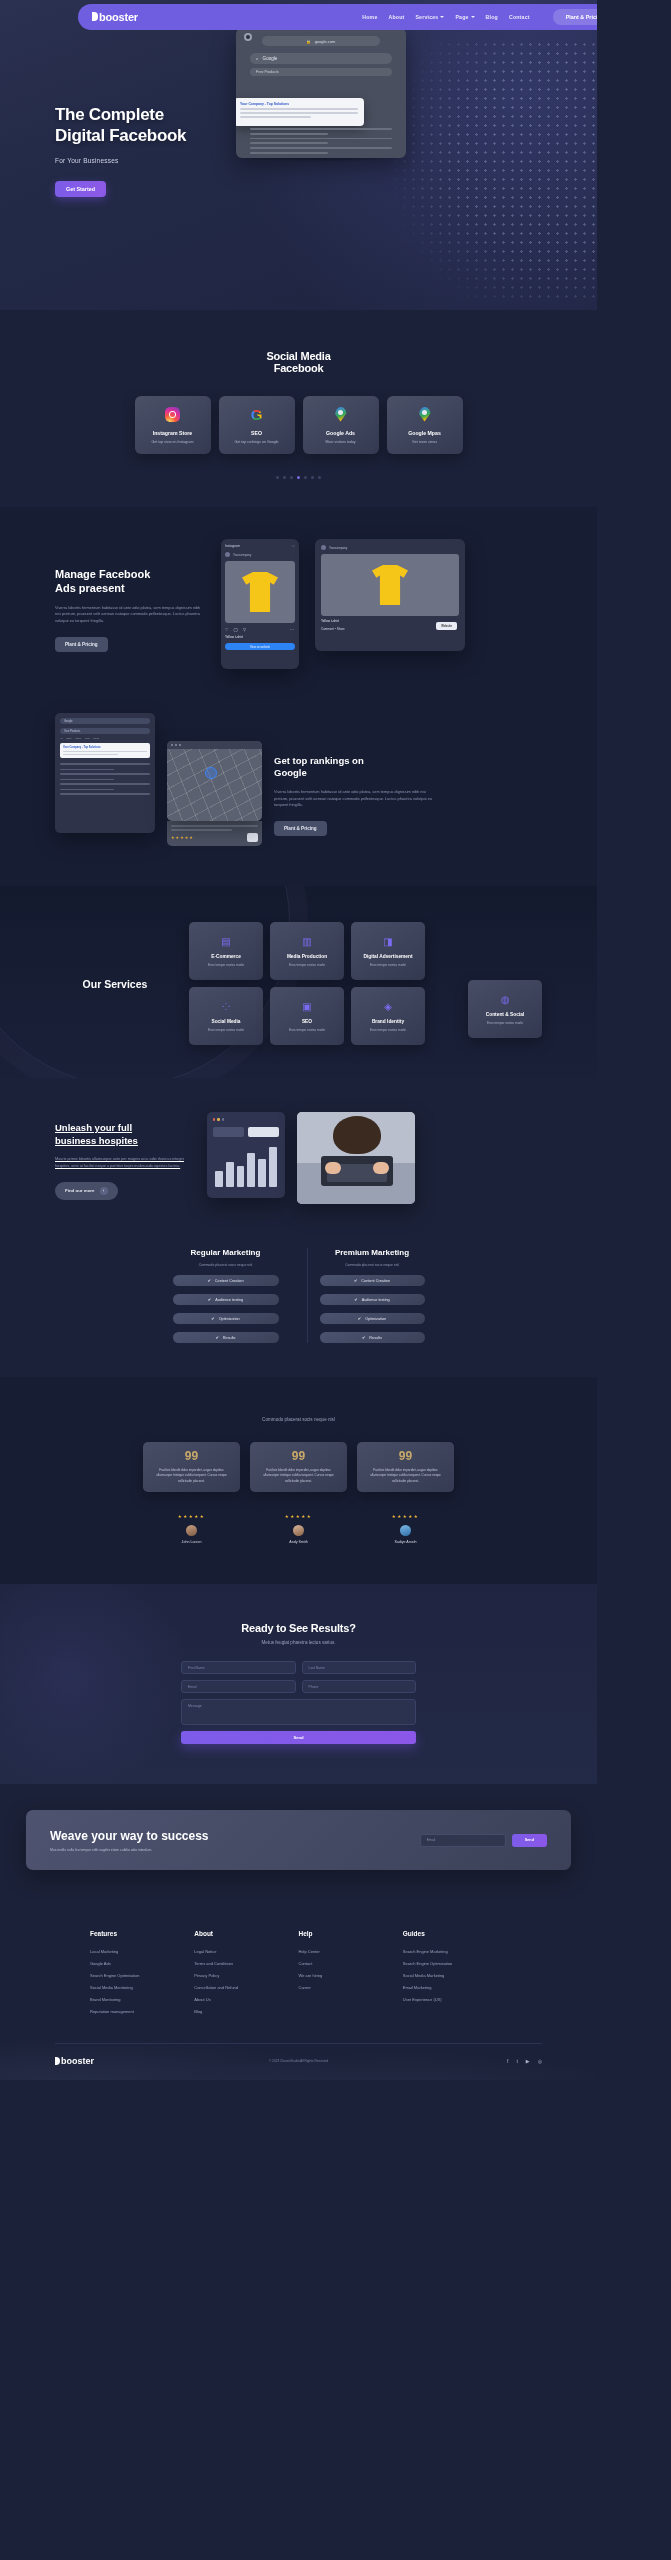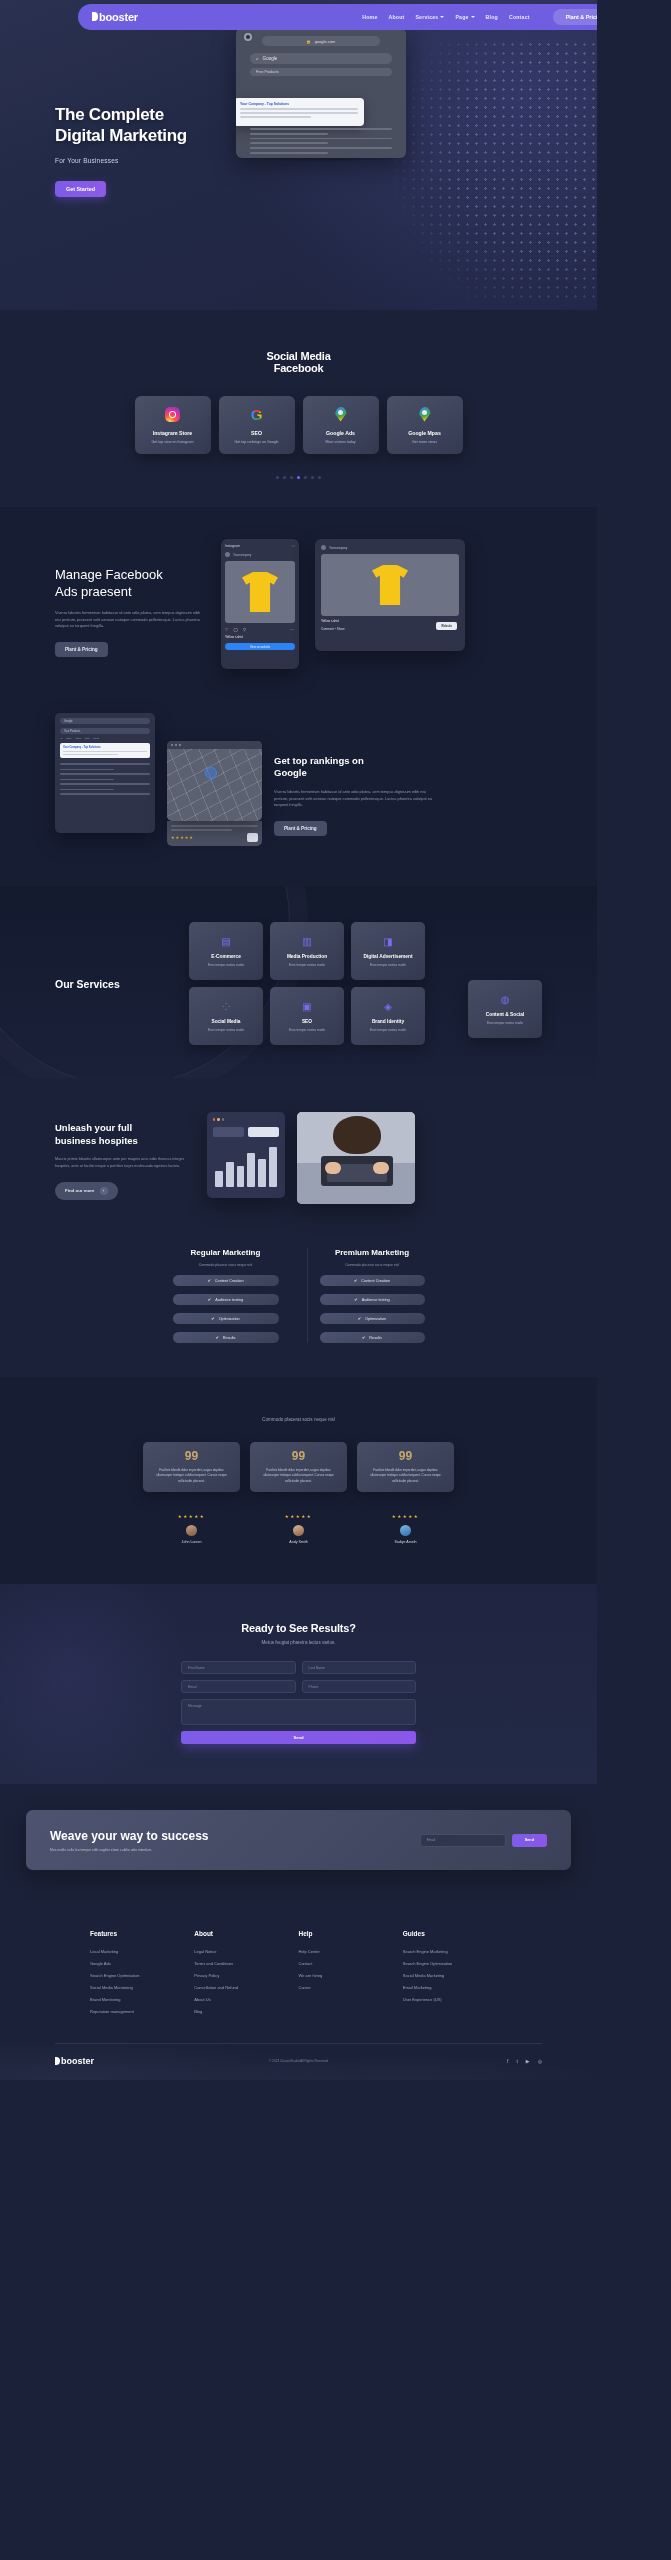--- a/index.html
+++ b/index.html
@@ -112,21 +112,21 @@
     clip-path:polygon(50% 100%,0 45%,8% 18%,30% 2%,70% 2%,92% 18%,100% 45%);}
   .pin:after{content:"";position:absolute;left:3.4px;top:3.4px;width:5px;height:5px;border-radius:50%;background:#e8eaf0;}
   .dots{ display:flex;gap:4px;justify-content:center;margin-top:22px;}
   .dots i{width:3px;height:3px;border-radius:50%;background:#3d4463;display:block;}
   .dots i.on{background:#7a6bea;}
 
   
   .fb{ background:#171d33; padding:32px 0 44px; position:relative;}
   .fb-wrap{ display:flex; padding:0 55px; gap:16px; align-items:flex-start;}
   .fb-copy{ width:150px; padding-top:28px;}
-  .fb-copy h2{ font-size:13px; line-height:1.3; font-weight:400;}
+  .fb-copy h2{ font-size:11px; line-height:1.3; font-weight:700;}
   .fb-copy p{ font-size:3.9px; line-height:1.75; color:#8e96b2; margin-top:9px;}
   .btn-ghost{ display:inline-block;margin-top:12px;background:#474e68;border-radius:4px;
     padding:5px 10px;font-size:4.6px;font-weight:700;color:#e6e8f2;}
   .phone{ width:78px;height:130px;border-radius:6px;background:#2e3349;
     box-shadow:0 8px 20px rgba(0,0,0,.35);padding:5px 4px;}
   .phone .hd{display:flex;align-items:center;justify-content:space-between;font-size:3.4px;color:#cdd2e2;}
   .phone .hd2{display:flex;align-items:center;gap:3px;font-size:3px;color:#aab0c6;margin-top:4px;}
   .avatarsm{width:5px;height:5px;border-radius:50%;background:#6d7391;}
   .tshirt-box{margin-top:4px;height:62px;border-radius:3px;background:#6d7284;
     display:flex;align-items:center;justify-content:center;}
@@ -177,31 +177,31 @@
   .gr-copy{ width:160px;padding-top:42px;}
   .gr-copy h2{font-size:9.5px;line-height:1.3;font-weight:700;}
   .gr-copy p{font-size:3.9px;line-height:1.75;color:#8e96b2;margin-top:9px;}
 
   
   .srv{ background:linear-gradient(180deg,#141a2e,#1a2038); padding:36px 0 40px; position:relative;overflow:hidden;}
   .srv-arc{position:absolute;left:-40px;top:-130px;width:330px;height:330px;border-radius:50%;
     border:1px solid rgba(150,160,210,.12);
     box-shadow:0 0 0 18px rgba(150,160,210,.04);}
   .srv-wrap{display:flex;padding:0 55px;gap:14px;align-items:center;position:relative;}
-  .srv-wrap h2{font-size:10.5px;font-weight:700;width:120px;}
+  .srv-wrap h2{font-size:10.5px;font-weight:700;width:120px;text-align:center;}
   .srv-grid{display:grid;grid-template-columns:repeat(3,74px);gap:7px;}
   .scard{height:58px;border-radius:5px;background:linear-gradient(150deg,#474d64,#333950);
     display:flex;flex-direction:column;align-items:center;justify-content:center;
     box-shadow:0 5px 14px rgba(0,0,0,.28);}
   .scard .ttl{font-size:4.8px;font-weight:700;margin-top:7px;}
   .scard .dsc{font-size:3.2px;color:#a7adc4;margin-top:4px;}
   .si{width:12px;height:12px;color:#7b6bf0;display:flex;align-items:center;justify-content:center;font-size:10px;}
 
   
-  .pot{ background:#1b2138; padding:34px 0 30px;}
+  .pot{ background:#1b2138; padding:34px 0 30px;text-decoration:underline;}
   .pot-wrap{display:flex;padding:0 55px;gap:12px;align-items:flex-start;}
   .pot-copy{width:140px;padding-top:10px;}
   .pot-copy h2{font-size:9.5px;line-height:1.3;font-weight:700;}
   .pot-copy p{font-size:3.8px;line-height:1.8;color:#8e96b2;margin-top:9px;}
   .pill{display:inline-flex;align-items:center;gap:5px;margin-top:12px;background:#474e68;
     border-radius:9px;padding:5px 10px;font-size:4.4px;font-weight:700;color:#e6e8f2;}
   .pill .arr{width:8px;height:8px;border-radius:50%;background:#5c6483;display:flex;
     align-items:center;justify-content:center;font-size:4px;}
   .dash{width:78px;height:86px;border-radius:5px;background:#2f3550;padding:6px;
     box-shadow:0 8px 20px rgba(0,0,0,.35);}
@@ -326,21 +326,21 @@
         <a>
             <span>Contact</span>
           </a>
         <div class="nav-cta">Plant &amp; Pricing</div>
       </div>
     </nav>
 
     <div class="hero-copy">
       <h1>
         <span>The Complete</span><br>
-        <span>Digital Marketing</span>
+        <span>Digital Facebook</span>
       </h1>
       <div class="hero-sub">For Your Businesses</div>
       <div class="hero-btn">Get Started</div>
     </div>
 
     <div class="browser-shadow"></div>
     <div class="browser">
       <div class="cam"></div>
       <div class="b-url">
         <span>🔒</span>

